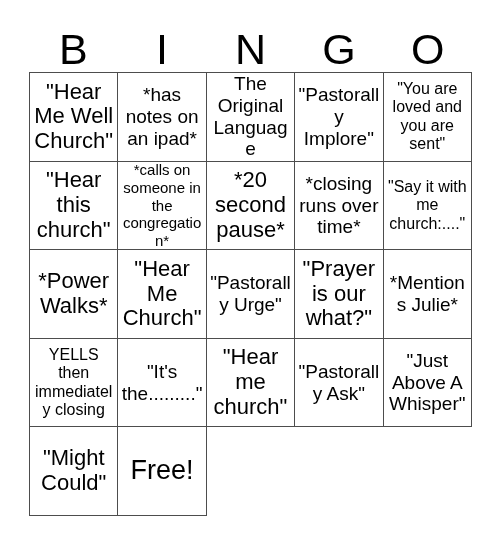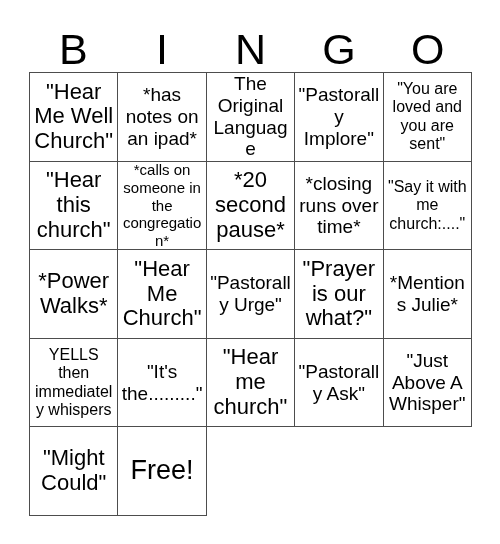--- a/index.html
+++ b/index.html
@@ -142,21 +142,21 @@
       <div class="cell">
         <span class="cell-text fs-md">"Pastorally Urge"</span>
       </div>
       <div class="cell">
         <span class="cell-text fs-lg">"Prayer is our what?"</span>
       </div>
       <div class="cell">
         <span class="cell-text fs-md">*Mentions Julie*</span>
       </div>
       <div class="cell">
-        <span class="cell-text fs-sm">YELLS then immediately whispers</span>
+        <span class="cell-text fs-sm">YELLS then immediately closing</span>
       </div>
       <div class="cell">
         <span class="cell-text fs-md">"It's the........."</span>
       </div>
       <div class="cell">
         <span class="cell-text fs-lg">"Hear me church"</span>
       </div>
       <div class="cell">
         <span class="cell-text fs-md">"Pastorally Ask"</span>
       </div>

